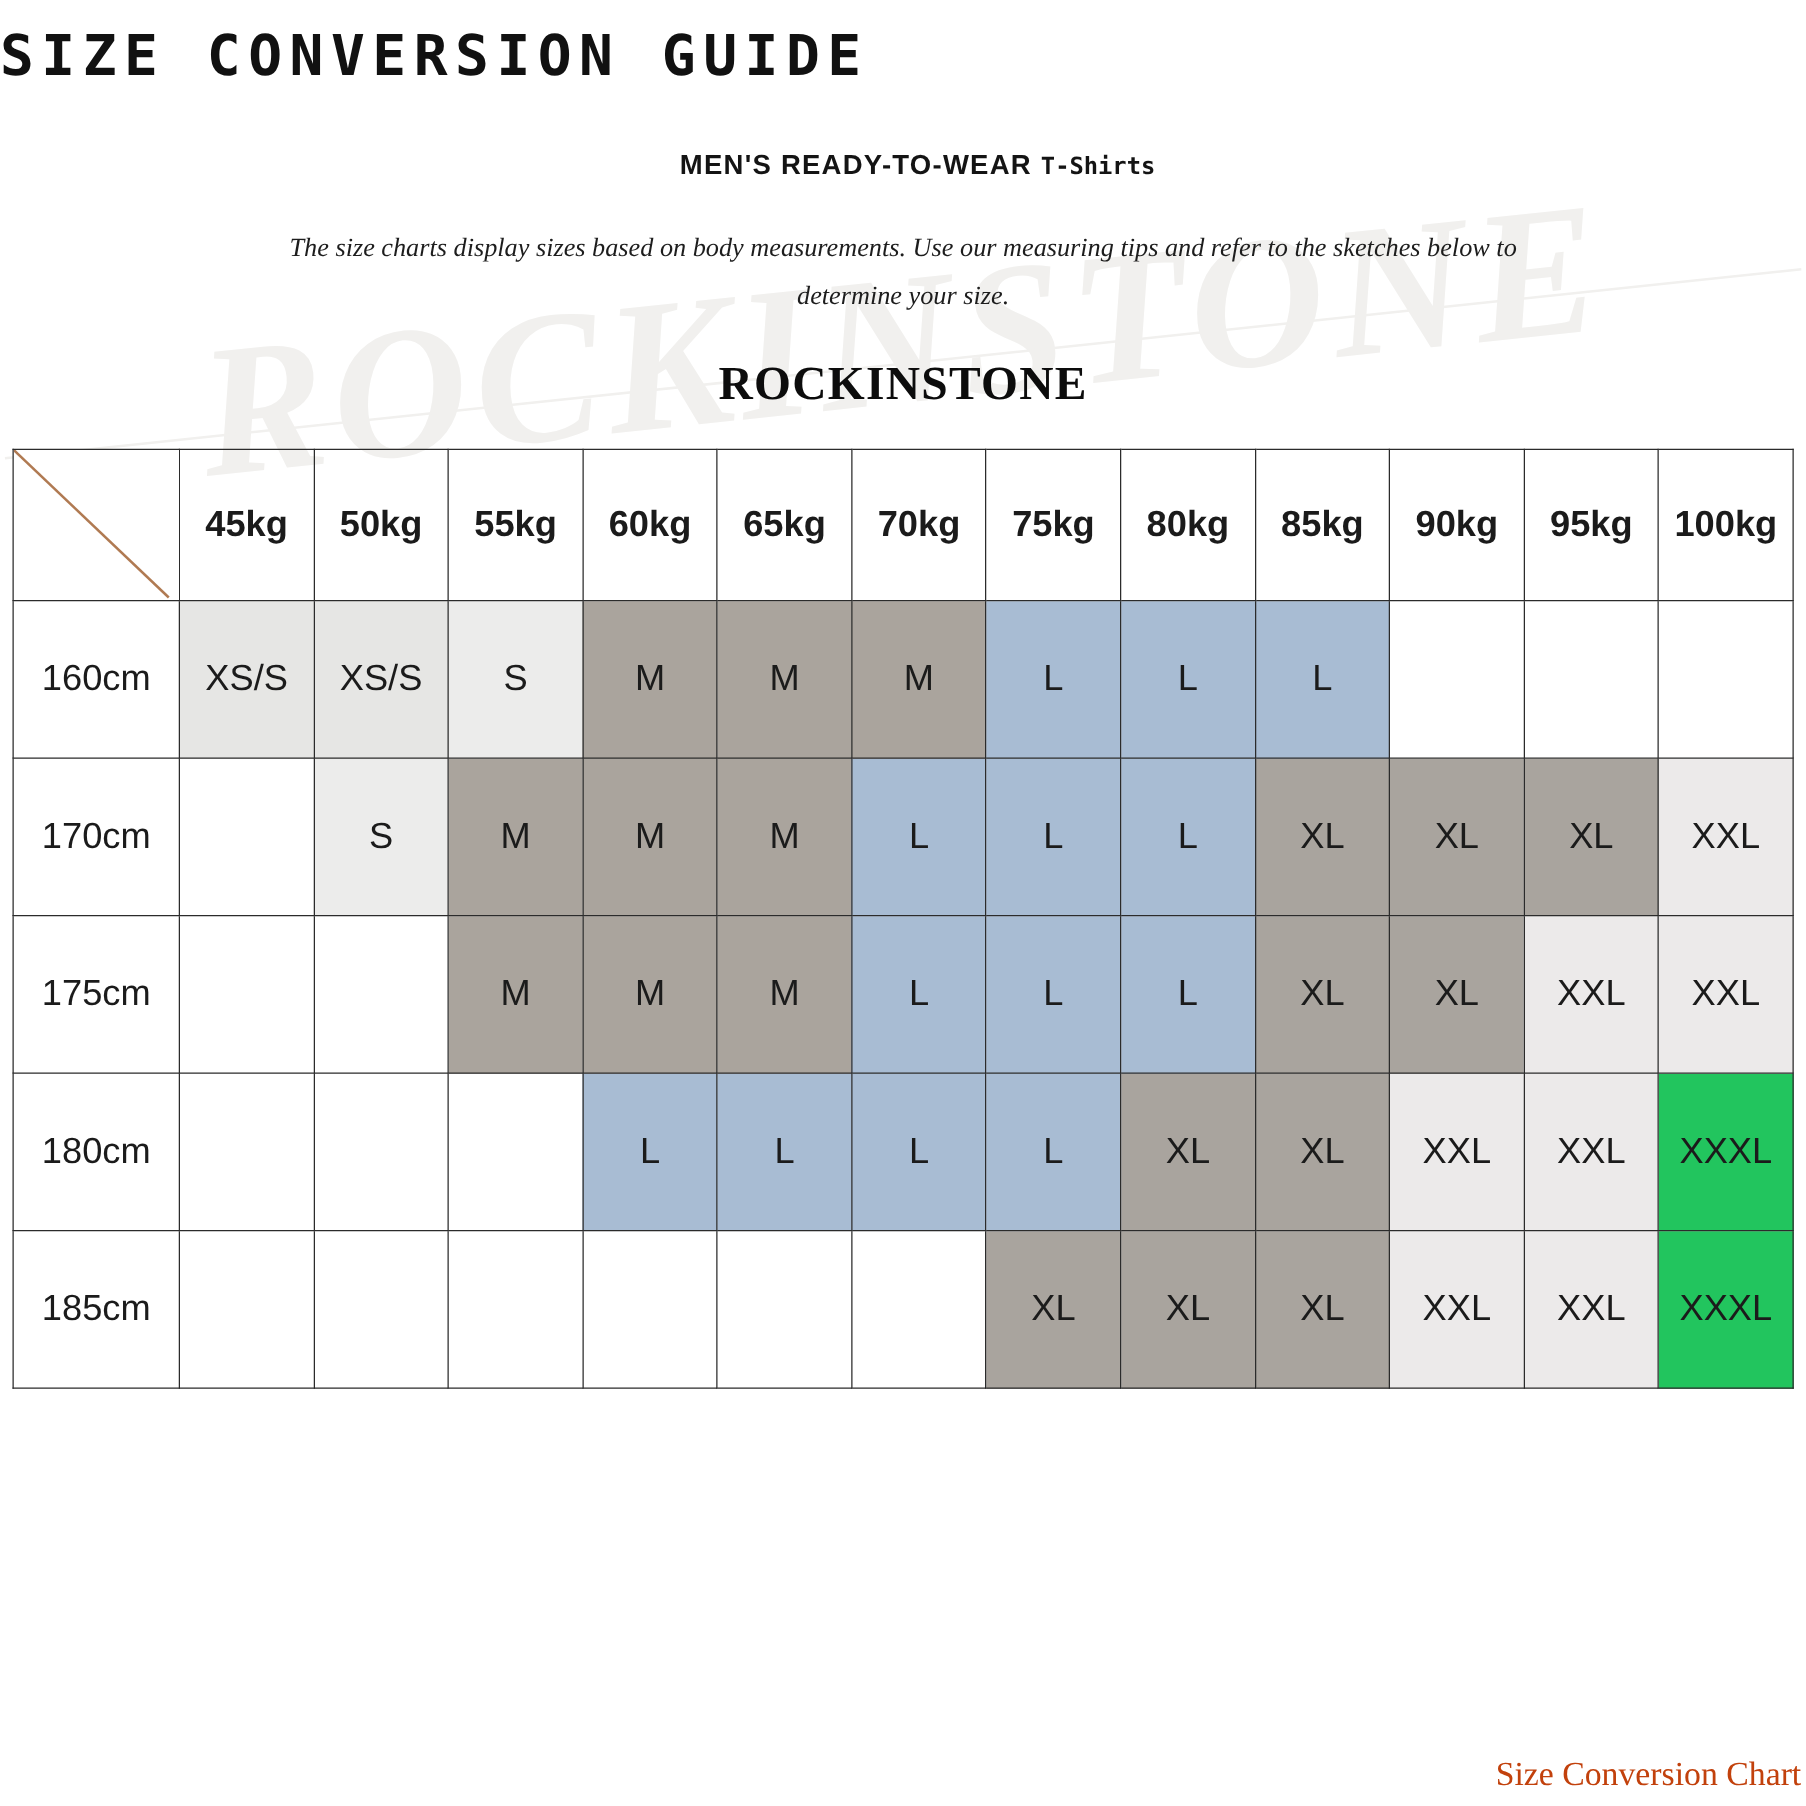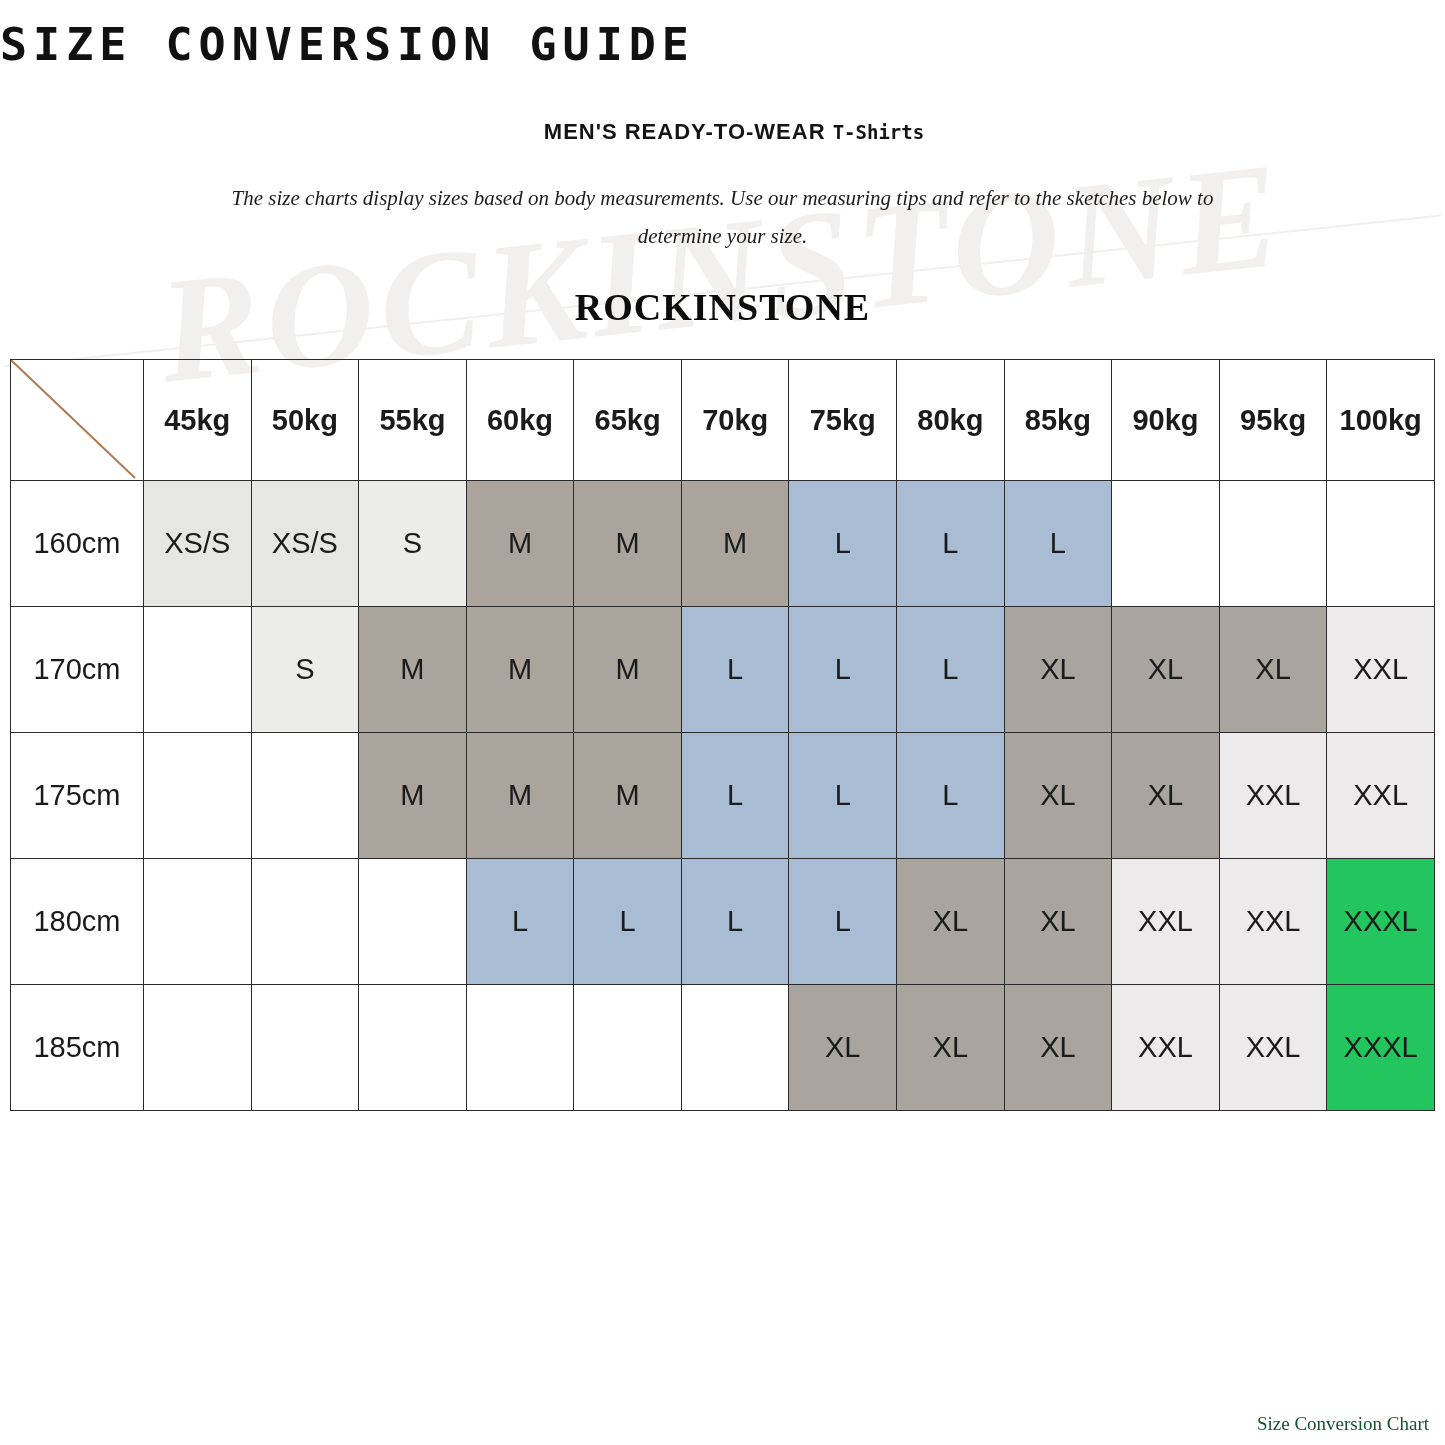--- a/index.html
+++ b/index.html
@@ -138,25 +138,25 @@
   .c-s    { background: #ececeb; }
   .c-m    { background: #aaa49d; }
   .c-l    { background: #a8bcd3; }
   .c-xl   { background: #a9a49e; }
   .c-xxl  { background: #eceaea; }
   .c-xxxl { background: #22c55e; }
   .c-none { background: #ffffff; }
 
   .caption {
     position: absolute;
-    right: 16px;
+    right: 4px;
     bottom: 10px;
     font-family: "Liberation Serif", serif;
-    font-size: 19px;
-    color: #14532d;
+    font-size: 27px;
+    color: #c2410c;
     z-index: 3;
   }
 </style>
 </head>
 <body>
 
 <div class="watermark">ROCKINSTONE</div>
 <div class="watermark-line"></div>
 
 <div class="page">

